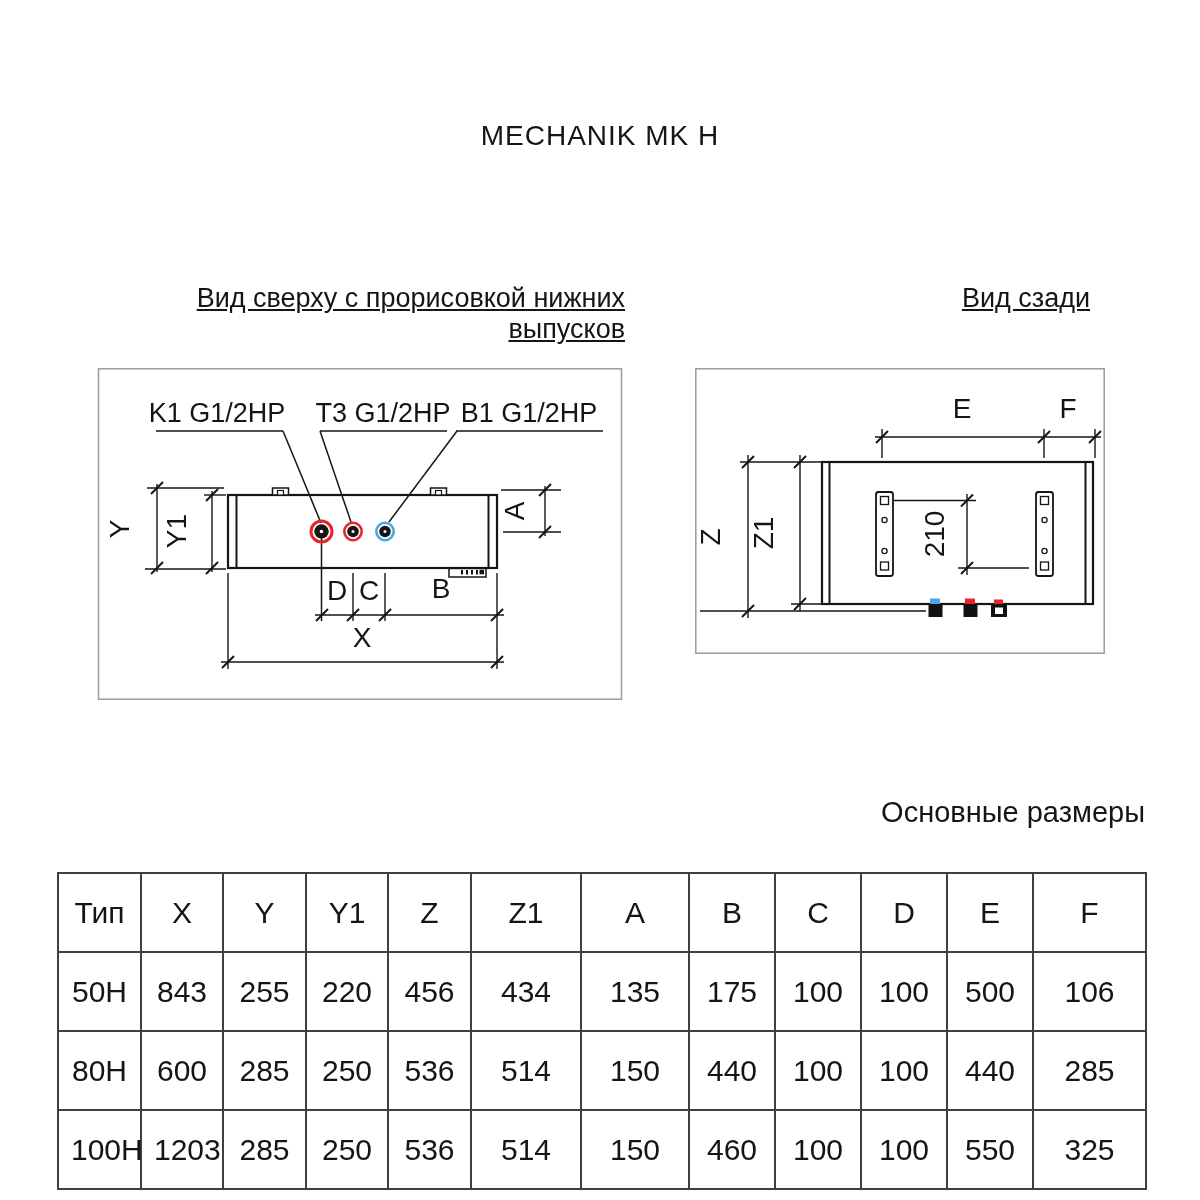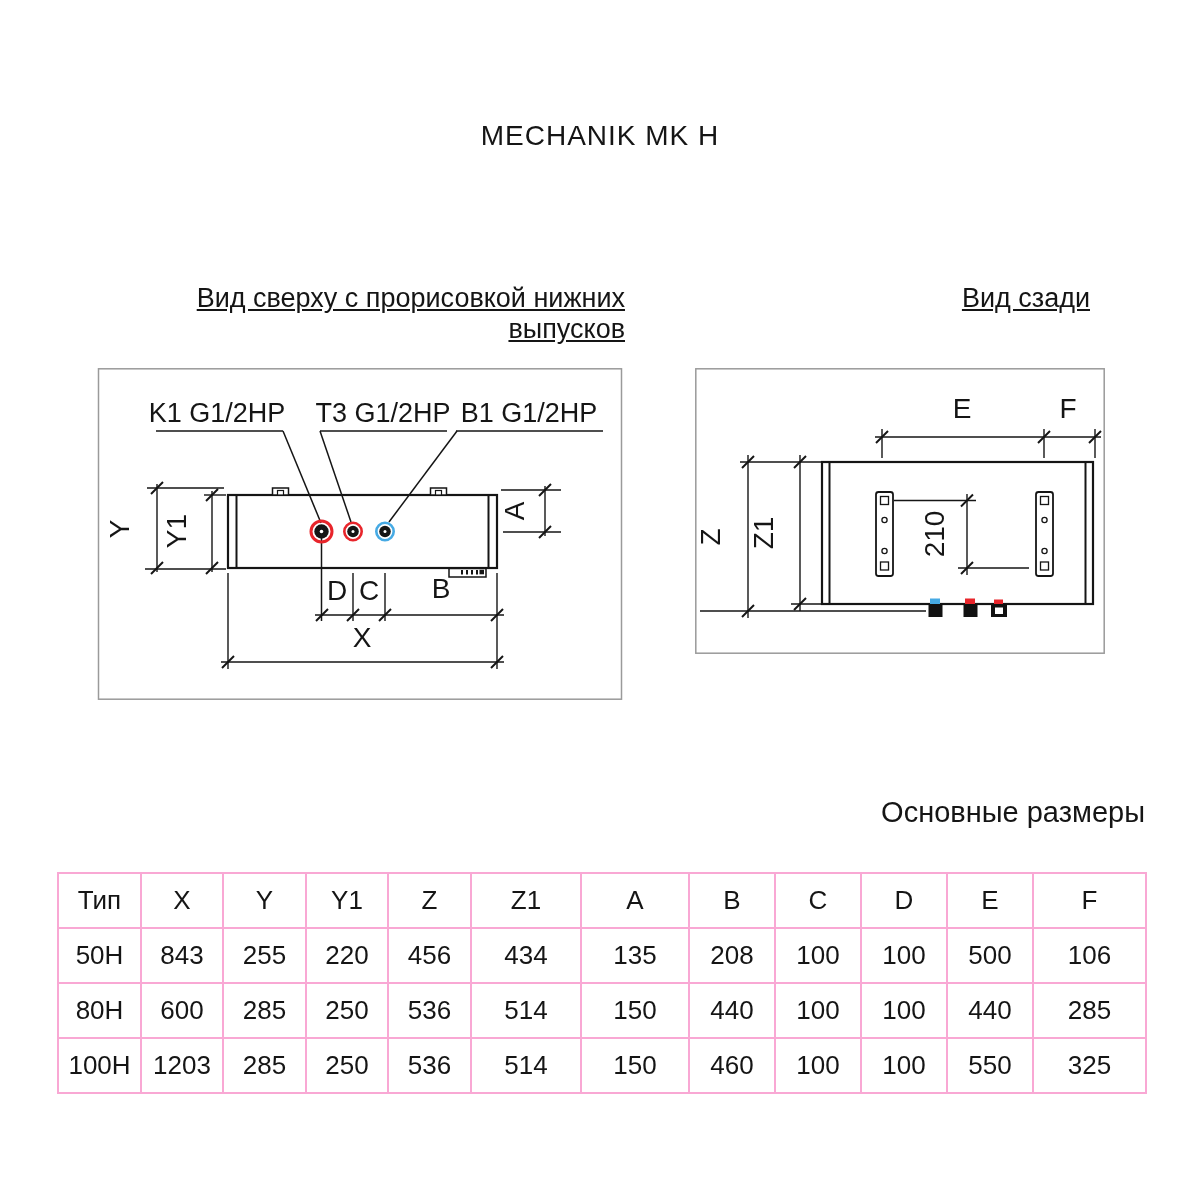--- a/index.html
+++ b/index.html
@@ -15,22 +15,22 @@
   .cap-right{top:283px;left:680px;width:410px;}
   .tbl-caption{top:796px;left:57px;width:1088px;text-align:right;font-size:29px;}
   .svgbox{display:block;}
   svg text{font-family:"Liberation Sans",sans-serif;fill:#151515;font-weight:400;}
   svg line, svg rect, svg path, svg circle{shape-rendering:geometricPrecision;}
   table.dims{
     position:absolute;left:57px;top:872px;width:1088px;
     border-collapse:collapse;table-layout:fixed;
   }
   table.dims th, table.dims td{
-    border:2px solid #f9a8d4;height:53px;padding:0;margin:0;
-    text-align:center;vertical-align:middle;font-size:26px;font-weight:400;
+    border:2px solid #404040;height:53px;padding:12px;margin:0;
+    text-align:center;vertical-align:middle;font-size:30px;font-weight:400;
   }
 </style>
 </head>
 <body>
 
 <div class="abs title">MECHANIK MK H</div>
 
 <div class="abs caption cap-left">Вид сверху с прорисовкой нижних выпусков</div>
 <div class="abs caption cap-right">Вид сзади</div>
 
@@ -254,21 +254,21 @@
   </thead>
   <tbody>
       <tr>
         <td>50H</td>
         <td>843</td>
         <td>255</td>
         <td>220</td>
         <td>456</td>
         <td>434</td>
         <td>135</td>
-        <td>208</td>
+        <td>175</td>
         <td>100</td>
         <td>100</td>
         <td>500</td>
         <td>106</td>
       </tr>
       <tr>
         <td>80H</td>
         <td>600</td>
         <td>285</td>
         <td>250</td>

